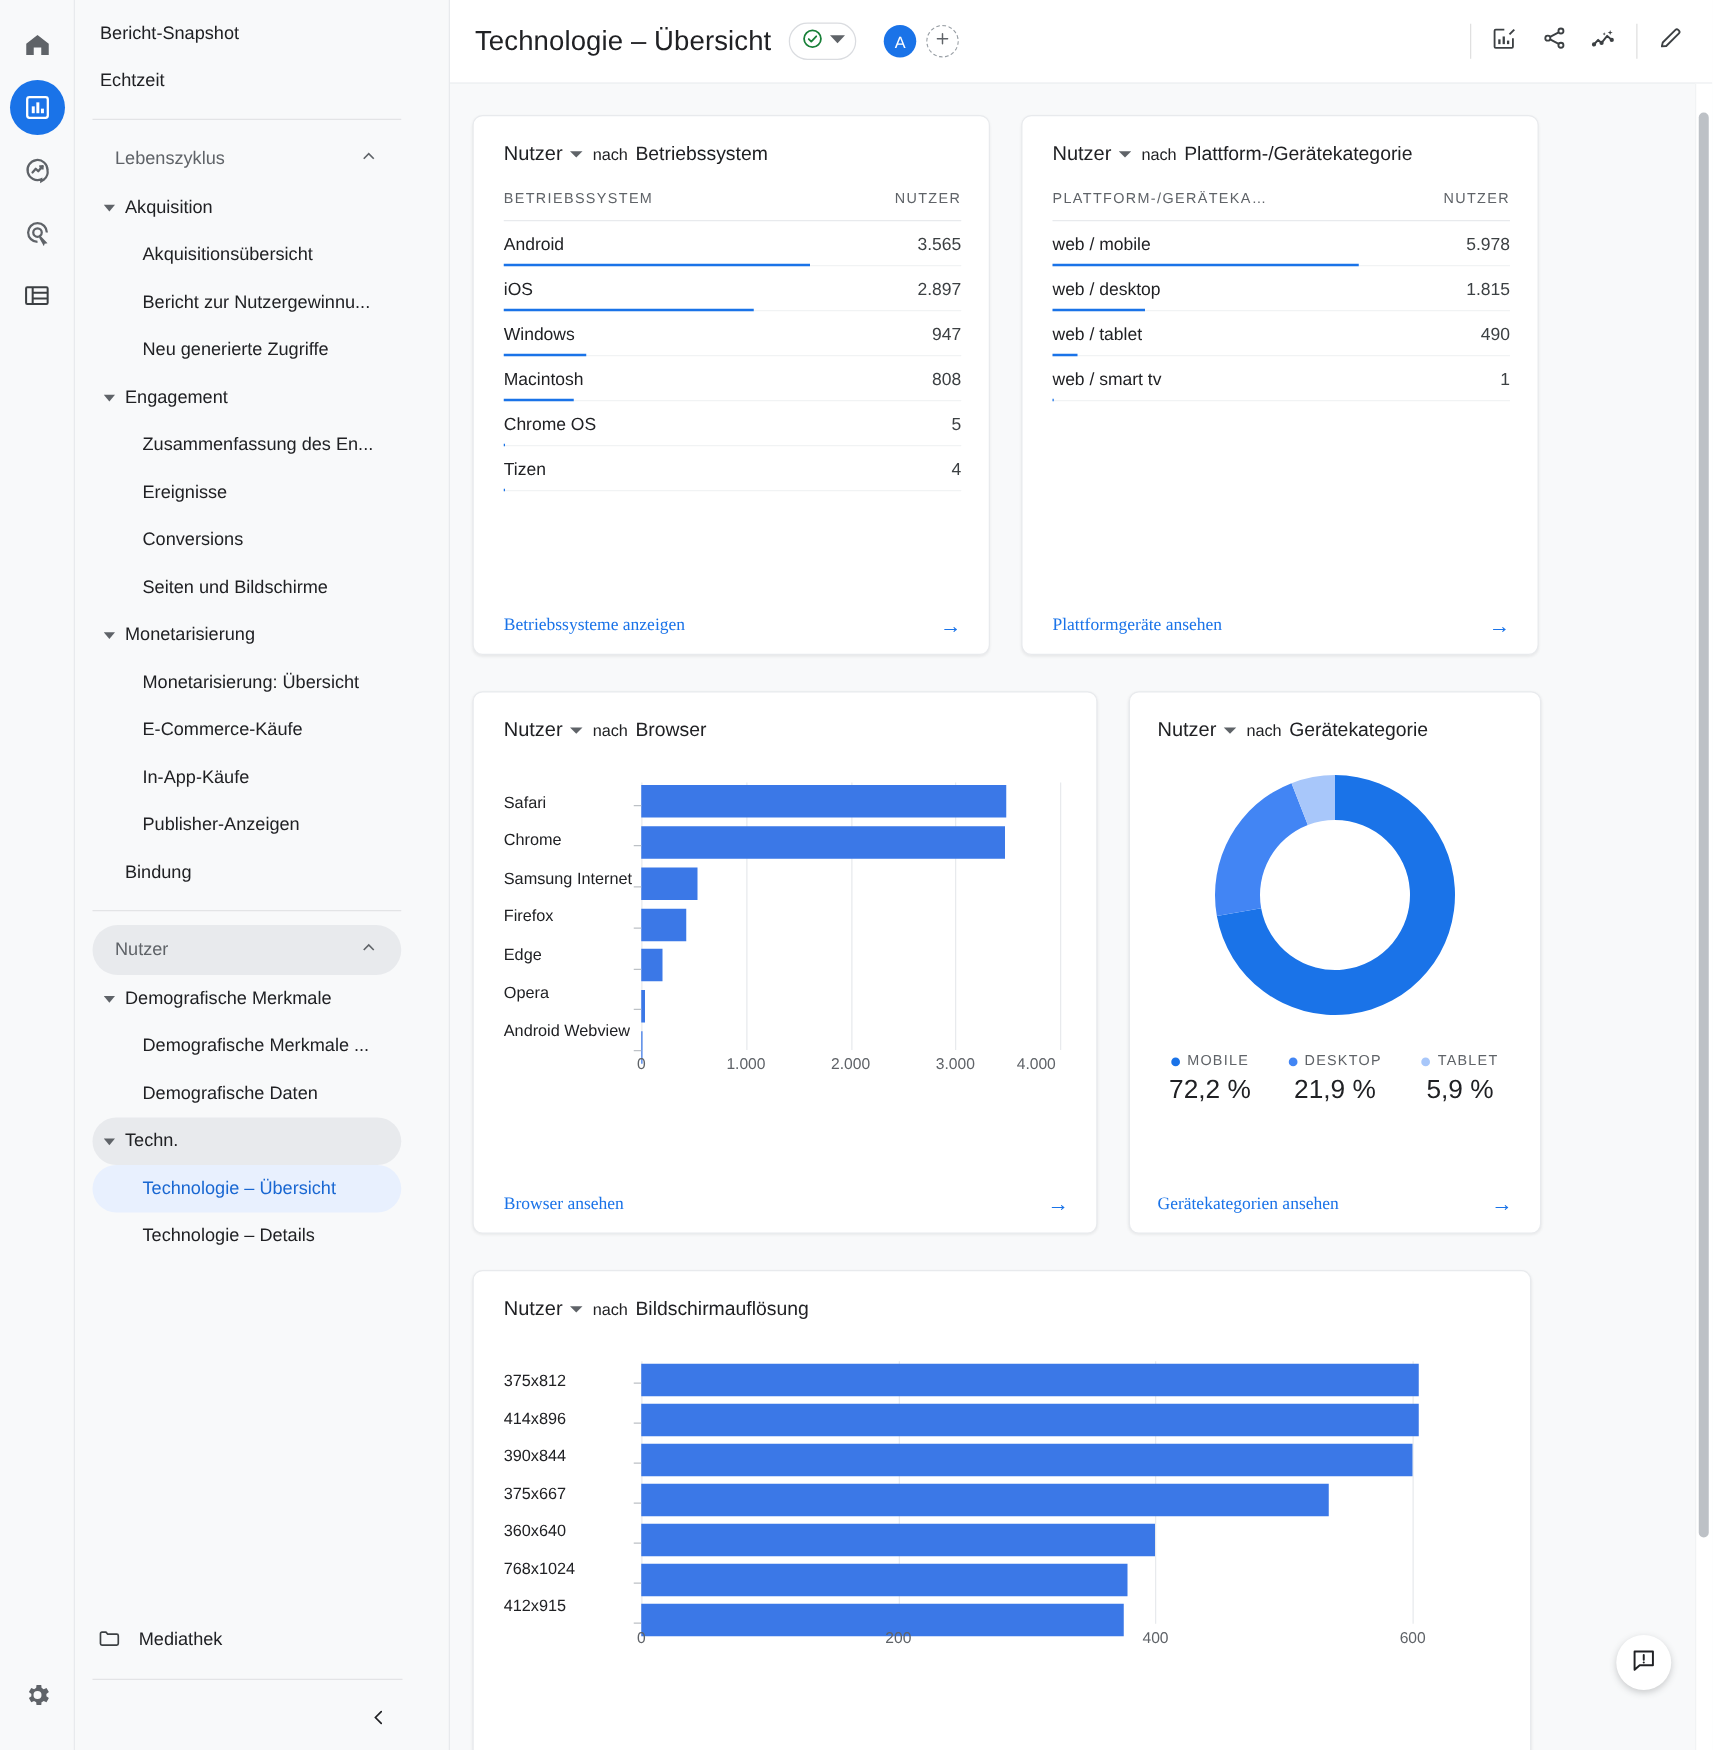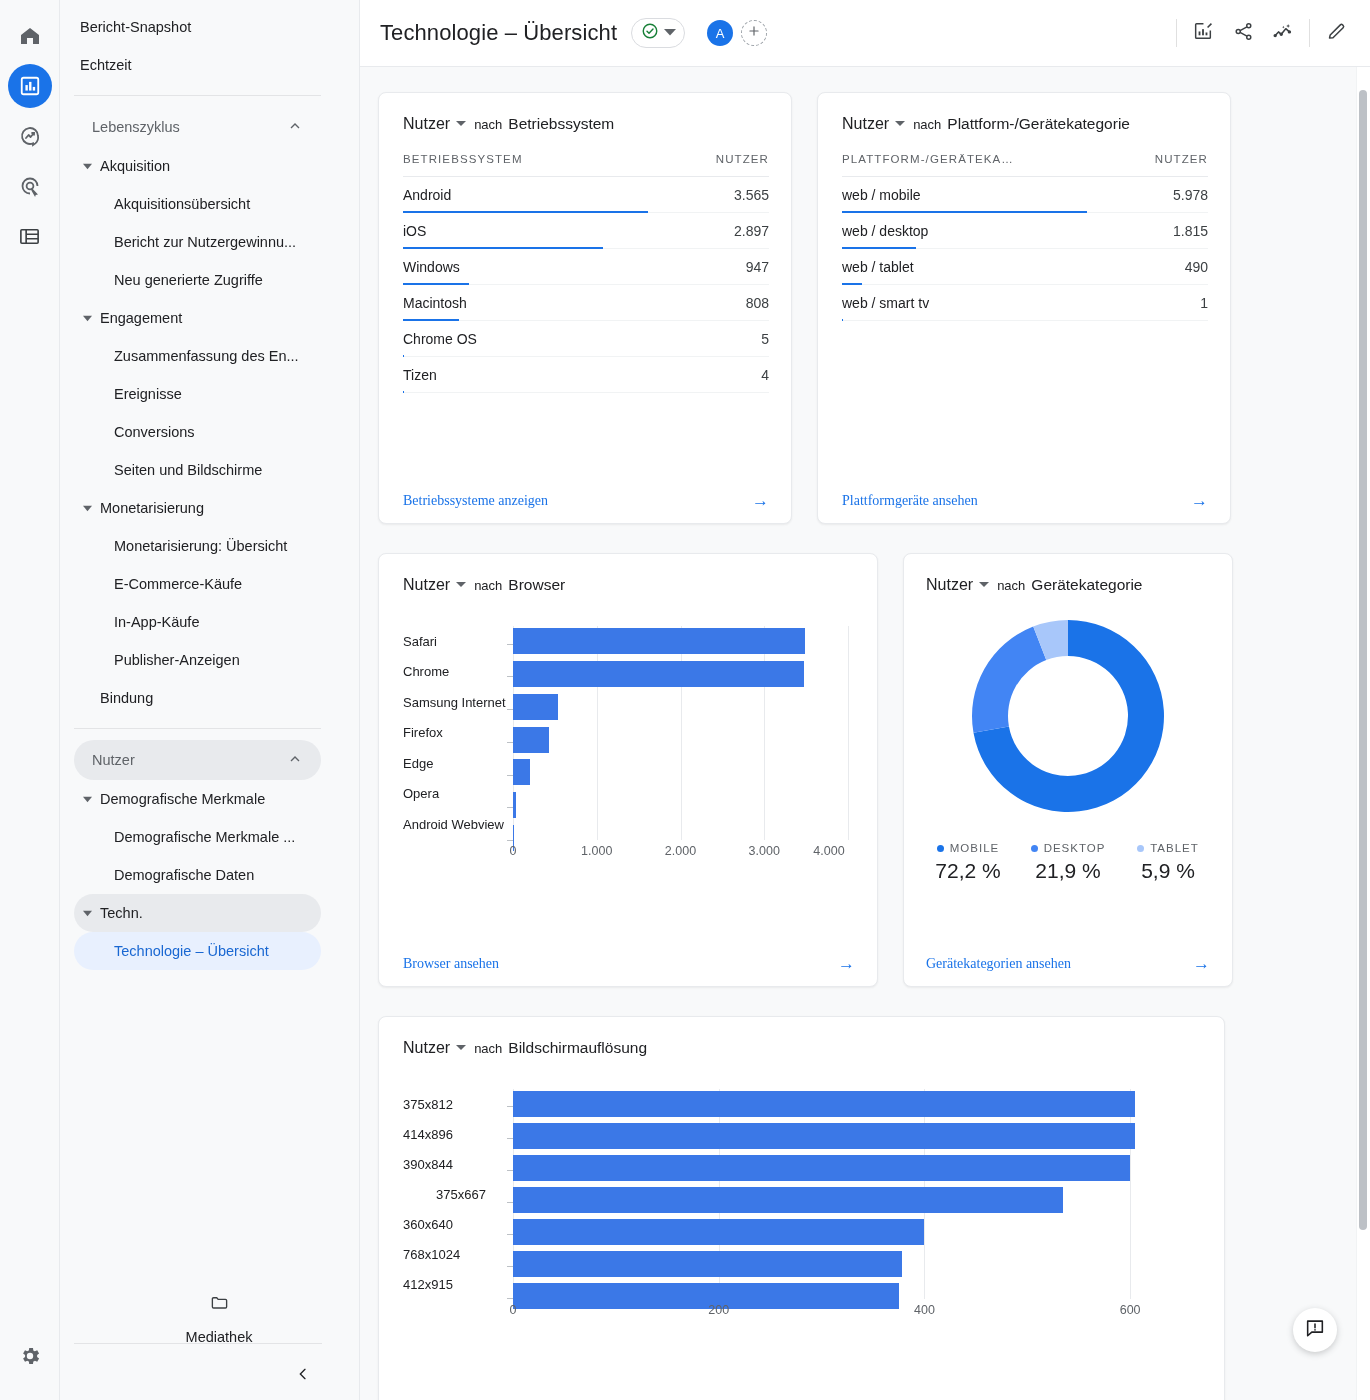--- a/index.html
+++ b/index.html
@@ -86,21 +86,21 @@
     padding-left: 40px;
   }
   .nav-sub.selected { background: #e8f0fe; color: #1967d2; }
   .nav-media {
     position: absolute; left: 0; bottom: 56px;
     width: 300px;
   }
   .nav-media-row {
     display: flex; align-items: center; gap: 14px;
     padding-left: 18px; height: 38px;
-    font-size: 14.5px; cursor: pointer; flex-direction: column;
+    font-size: 14.5px; cursor: pointer;
   }
   .nav-media-div { height: 1px; background: #e3e4e6; margin: 12px 38px 0 14px; }
   .collapse-btn {
     position: absolute; right: 42px; bottom: 10px;
     width: 28px; height: 28px; display: flex;
     align-items: center; justify-content: center; cursor: pointer;
   }
 
   
   .main {
@@ -409,20 +409,23 @@
     <div class="nav-group shaded">
       <span class="caret">
         <svg width="9" height="9" viewBox="0 0 10 10">
             <path d="M0 2h10L5 8z" fill="#5f6368"></path>
           </svg>
       </span>
       <span>Techn.</span>
     </div>
     <div class="nav-sub selected">
       <span>Technologie – Übersicht</span>
+    </div>
+    <div class="nav-sub">
+      <span>Technologie – Details</span>
     </div>
 
     <div class="nav-media">
       <div class="nav-media-row">
         <span>
           <svg width="19" height="19" viewBox="0 0 24 24" fill="none" stroke="#3c4043" stroke-width="1.7">
               <path d="M3 7.5A1.5 1.5 0 0 1 4.5 6h4l1.8 2h9.2A1.5 1.5 0 0 1 21 9.5v8A1.5 1.5 0 0 1 19.5 19h-15A1.5 1.5 0 0 1 3 17.5z"></path>
             </svg>
         </span>
         <span>Mediathek</span>
@@ -779,21 +782,21 @@
             </span>
             <span class="nach">nach</span>
             <span class="dim-name">Bildschirmauflösung</span>
           </div>
           <div id="resolution-chart">
               <div class="hbar-wrap">
                 <div class="hbar-labels" style="flex: 0 0 110px; width: 110px;">
                   <div class="hbar-label" style="height: 30px;">375x812</div>
                   <div class="hbar-label" style="height: 30px;">414x896</div>
                   <div class="hbar-label" style="height: 30px;">390x844</div>
-                  <div class="hbar-label" style="height: 30px; margin-left: 33px;">375x667</div>
+                  <div class="hbar-label" style="height: 30px;">375x667</div>
                   <div class="hbar-label" style="height: 30px;">360x640</div>
                   <div class="hbar-label" style="height: 30px;">768x1024</div>
                   <div class="hbar-label" style="height: 30px;">412x915</div>
                 </div>
                 <div class="hbar-plot" style="height: 210px;">
                   <div class="grid-v" style="left: 0px;"></div>
                   <div class="grid-v" style="left: 205.714px;"></div>
                   <div class="grid-v" style="left: 411.429px;"></div>
                   <div class="grid-v" style="left: 617.143px;"></div>
                   <div class="hbar-row" style="height: 30px;">

